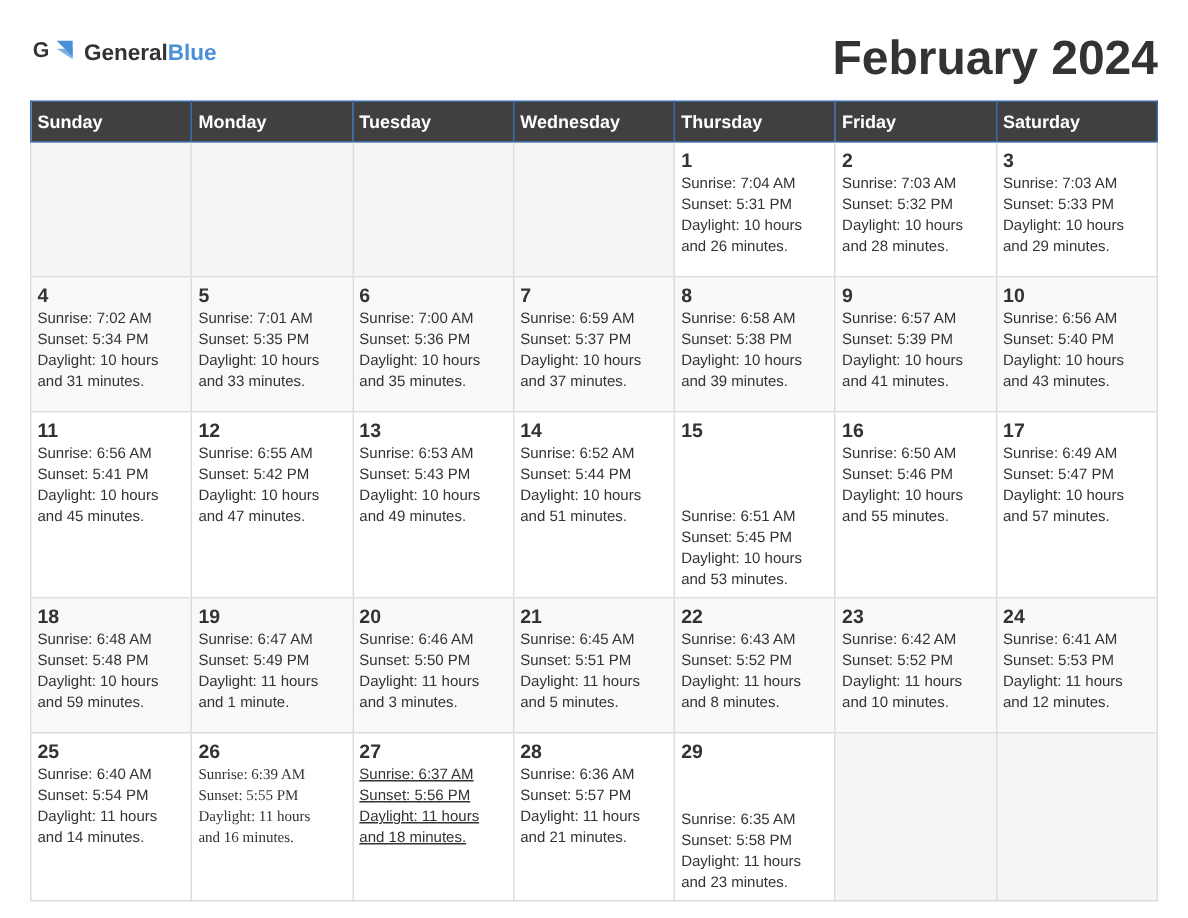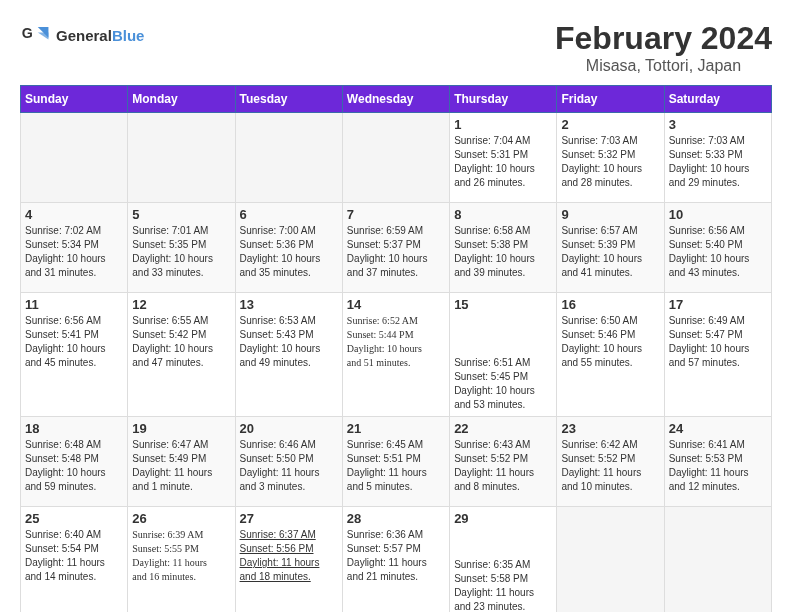--- a/index.html
+++ b/index.html
@@ -34,21 +34,21 @@
     .subtitle {
       font-size: 16px;
       color: #555;
     }
     table {
       width: 100%;
       border-collapse: collapse;
       font-size: 11px;
     }
     thead tr {
-      background: #6d28d9;
+      background: #404040;
       color: #fff;
     }
     thead th {
       padding: 6px 4px;
       text-align: left;
       font-size: 12px;
       border: 1px solid #3a6aaa;
     }
     tbody tr {
       border-bottom: 1px solid #ddd;
@@ -91,21 +91,20 @@
       <polygon points="20,14 32,14 32,22" fill="#4a90d9" opacity="0.7"></polygon>
     </svg>
     <div>
       <div style="font-size:15px;font-weight:bold;line-height:1.2;">
         <span style="color:#333">General</span><span style="color:#4a90d9">Blue</span>
       </div>
     </div>
   </div>
   <div class="title-section">
     <div class="main-title">February 2024</div>
-    <div class="subtitle">Misasa, Tottori, Japan</div>
   </div>
 </div>
 
 <table>
   <thead>
     <tr>
     <th>Sunday</th>
         <th>Monday</th>
         <th>Tuesday</th>
         <th>Wednesday</th>
@@ -210,21 +209,21 @@
         </td>
         <td>
           <span class="day-num">13</span>
           <div class="day-info" style="white-space: pre-line;">Sunrise: 6:53 AM
 Sunset: 5:43 PM
 Daylight: 10 hours
 and 49 minutes.</div>
         </td>
         <td>
           <span class="day-num">14</span>
-          <div class="day-info" style="white-space: pre-line; font-family: Liberation Serif, serif;">Sunrise: 6:52 AM
+          <div class="day-info" style="white-space: pre-line;">Sunrise: 6:52 AM
 Sunset: 5:44 PM
 Daylight: 10 hours
 and 51 minutes.</div>
         </td>
         <td>
           <span class="day-num">15</span>
           <div class="day-info" style="white-space: pre-line; margin-top: 44px;">Sunrise: 6:51 AM
 Sunset: 5:45 PM
 Daylight: 10 hours
 and 53 minutes.</div>

